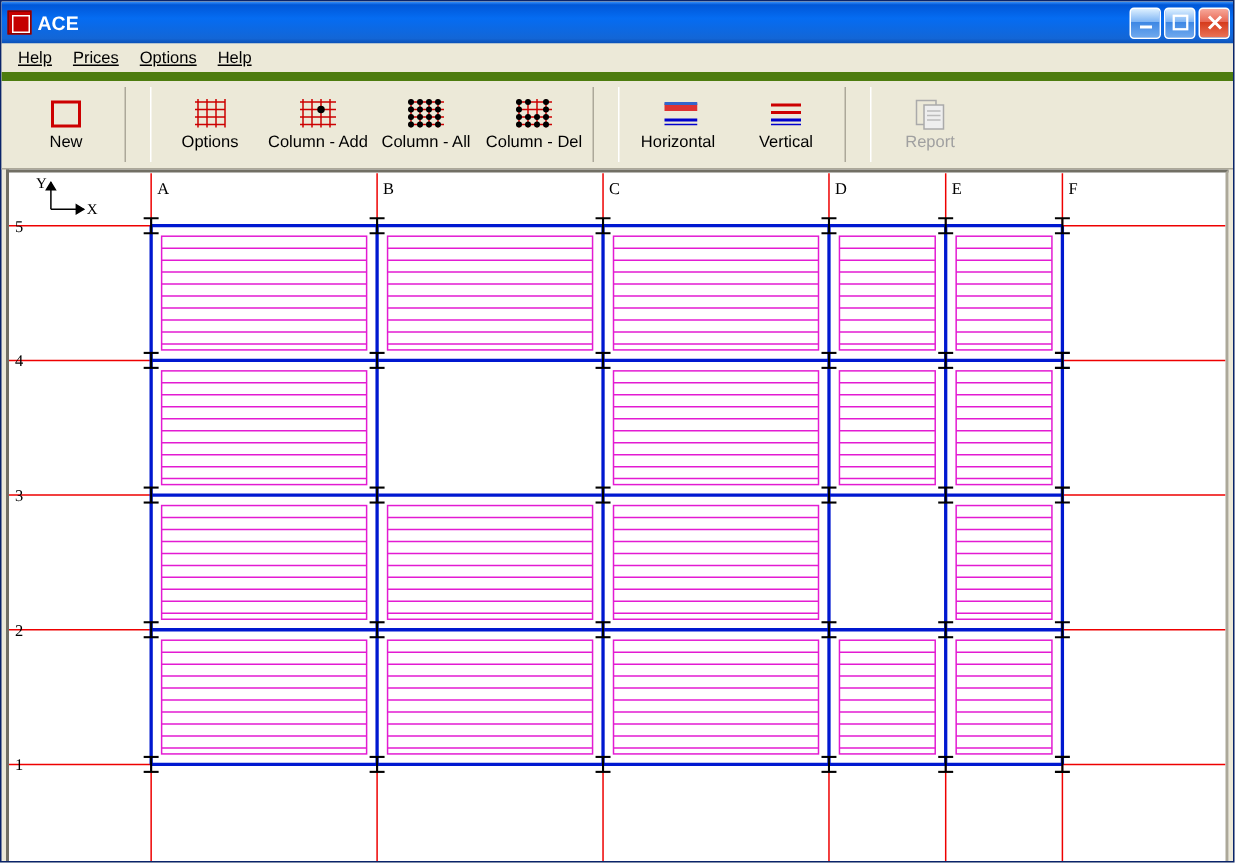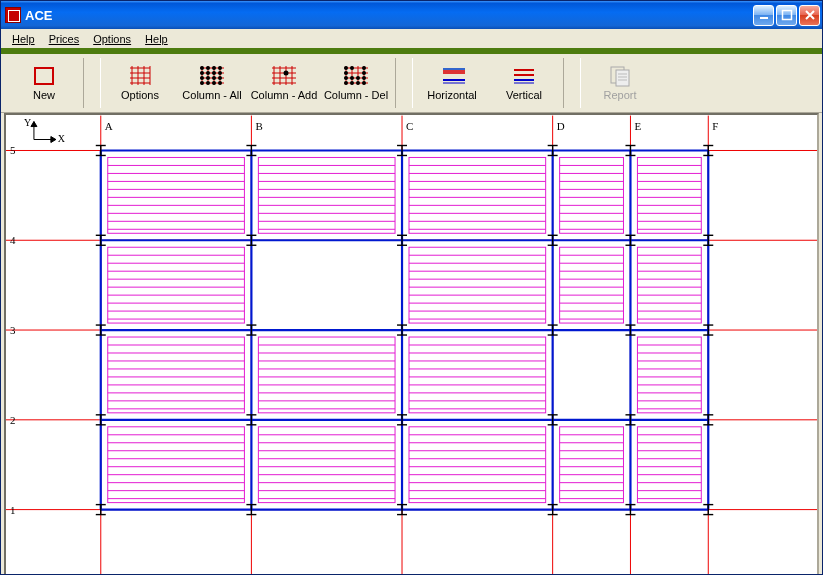--- a/index.html
+++ b/index.html
@@ -110,20 +110,31 @@
   <div class="tgroup">
     <div class="tbtn">
       <div class="ic">
         <svg width="24" height="22">
             <g stroke="#c00" stroke-width="1">
           <path d="M2 3 H22 M2 8 H22 M2 13 H22 M2 18 H22 M4 1 V20 M10 1 V20 M16 1 V20 M22 1 V20"></path>
         </g>
           </svg>
       </div>
       <span>Options</span>
+    </div>
+    <div class="tbtn">
+      <div class="ic">
+        <svg width="26" height="22">
+            <g stroke="#c00">
+              <path d="M1 3 H25 M1 8 H25 M1 13 H25 M1 18 H25 M3 1 V20 M9 1 V20 M15 1 V20 M21 1 V20"></path>
+            </g>
+        <circle cx="15" cy="8" r="2.5" fill="#000"></circle>
+          </svg>
+      </div>
+      <span>Column - Add</span>
     </div>
     <div class="tbtn">
       <div class="ic">
         <svg width="26" height="22">
             <g stroke="#c00">
               <path d="M1 3 H25 M1 8 H25 M1 13 H25 M1 18 H25 M3 1 V20 M9 1 V20 M15 1 V20 M21 1 V20"></path>
             </g>
         <g fill="#000">
               <circle cx="3" cy="3" r="2"></circle>
               <circle cx="9" cy="3" r="2"></circle>
@@ -138,31 +149,20 @@
               <circle cx="15" cy="13" r="2"></circle>
               <circle cx="21" cy="13" r="2"></circle>
         <circle cx="3" cy="18" r="2"></circle>
               <circle cx="9" cy="18" r="2"></circle>
               <circle cx="15" cy="18" r="2"></circle>
               <circle cx="21" cy="18" r="2"></circle>
             </g>
           </svg>
       </div>
       <span>Column - All</span>
-    </div>
-    <div class="tbtn">
-      <div class="ic">
-        <svg width="26" height="22">
-            <g stroke="#c00">
-              <path d="M1 3 H25 M1 8 H25 M1 13 H25 M1 18 H25 M3 1 V20 M9 1 V20 M15 1 V20 M21 1 V20"></path>
-            </g>
-        <circle cx="15" cy="8" r="2.5" fill="#000"></circle>
-          </svg>
-      </div>
-      <span>Column - Add</span>
     </div>
     <div class="tbtn">
       <div class="ic">
         <svg width="26" height="22">
             <g stroke="#c00">
               <path d="M1 3 H25 M1 8 H25 M1 13 H25 M1 18 H25 M3 1 V20 M9 1 V20 M15 1 V20 M21 1 V20"></path>
             </g>
         <g fill="#000">
               <circle cx="3" cy="3" r="2"></circle>
               <circle cx="9" cy="3" r="2"></circle>

